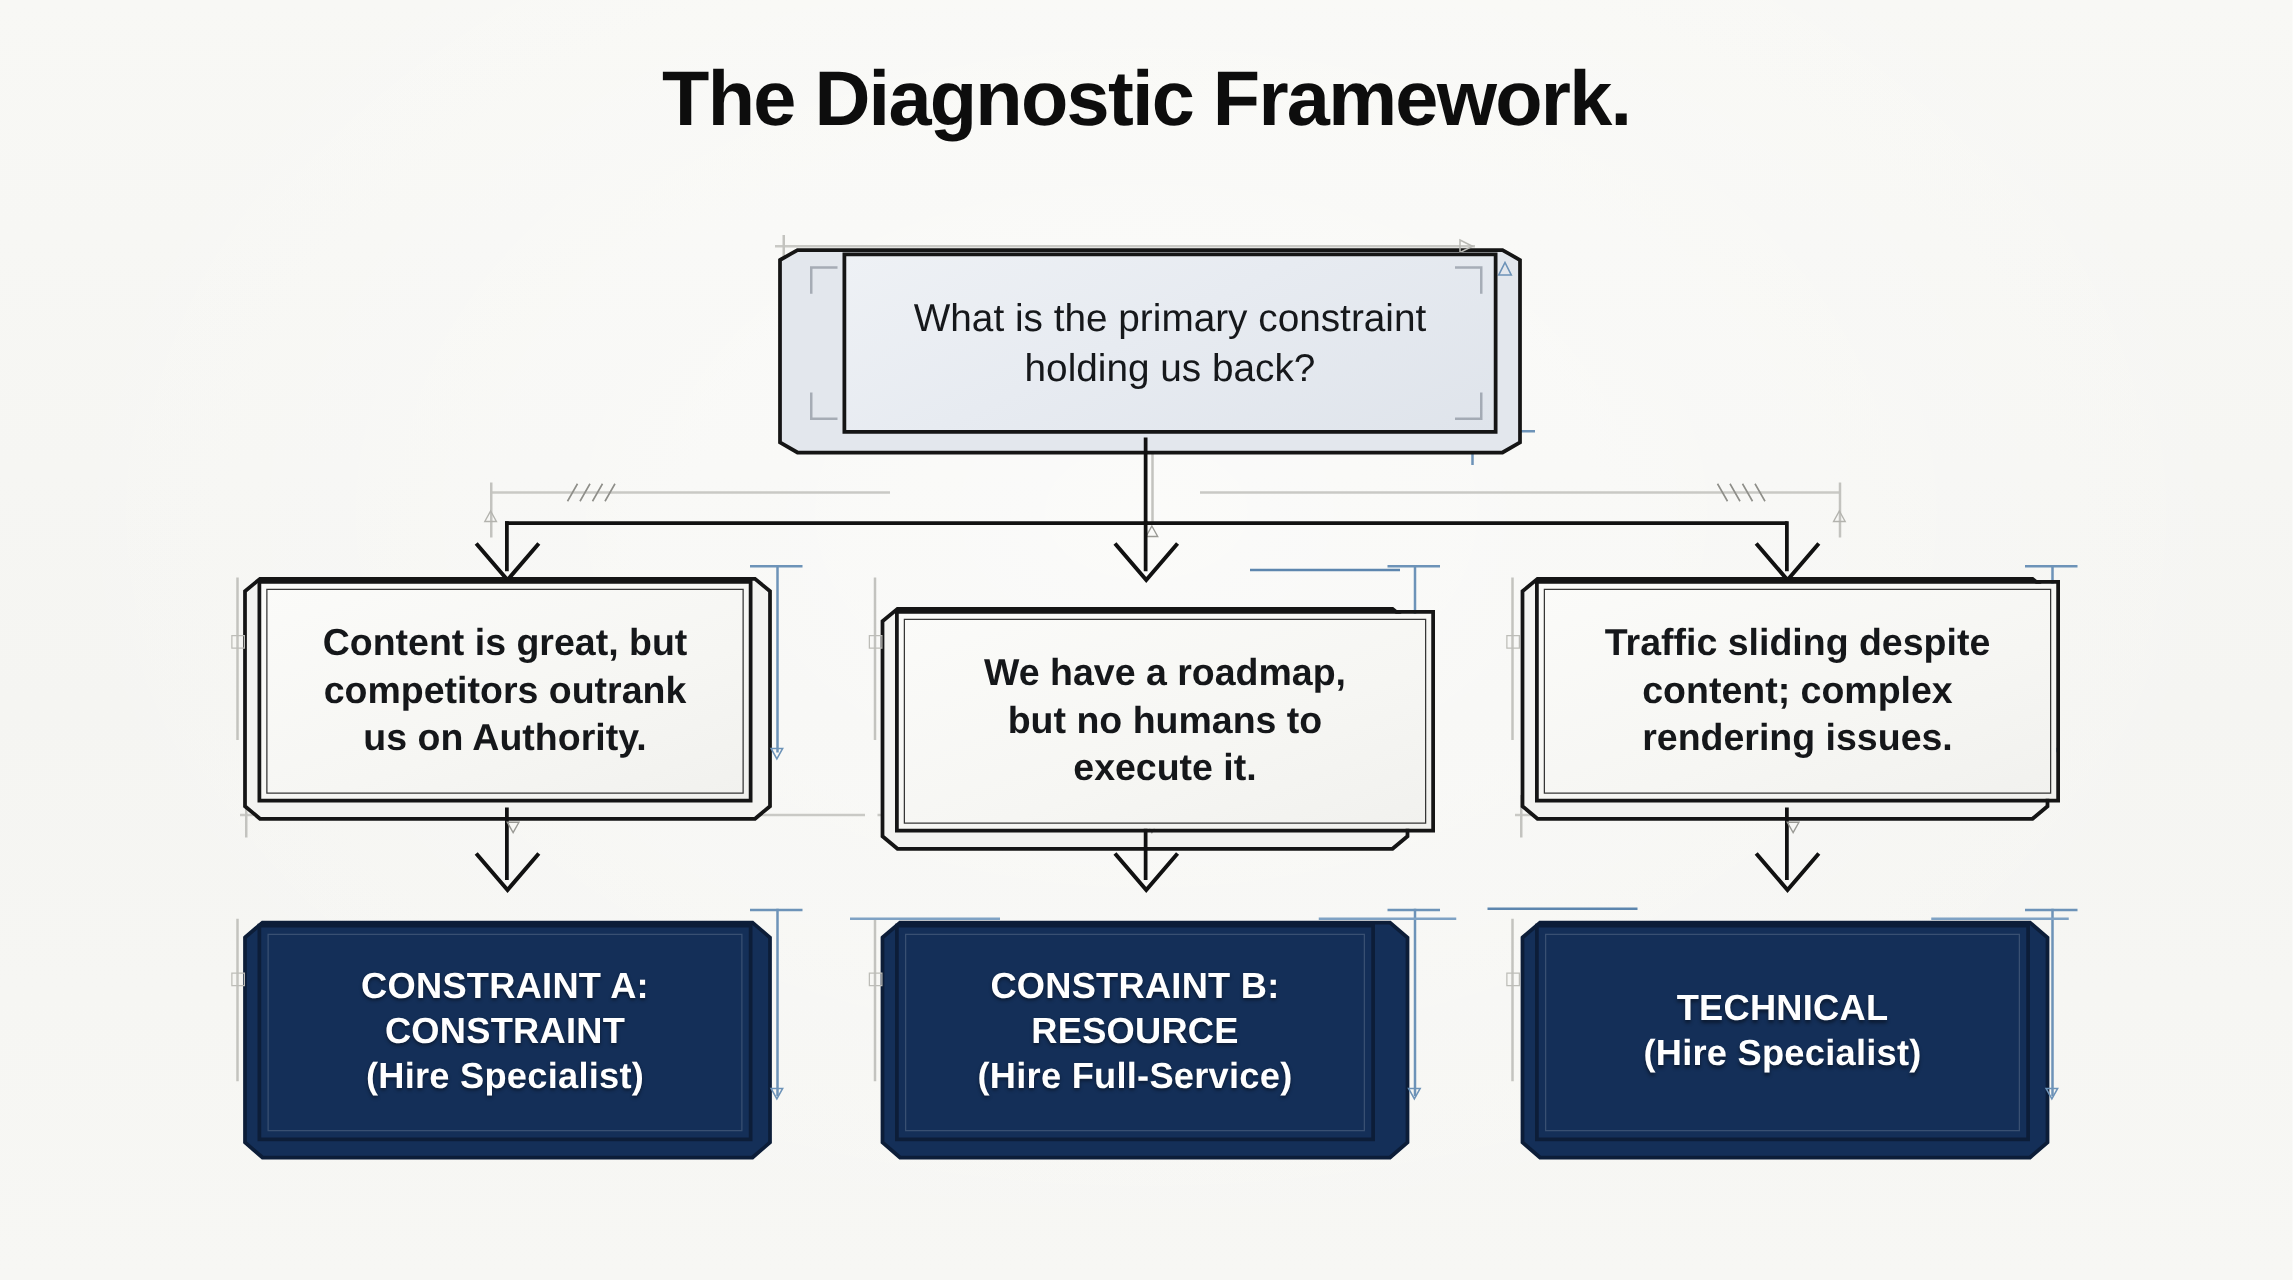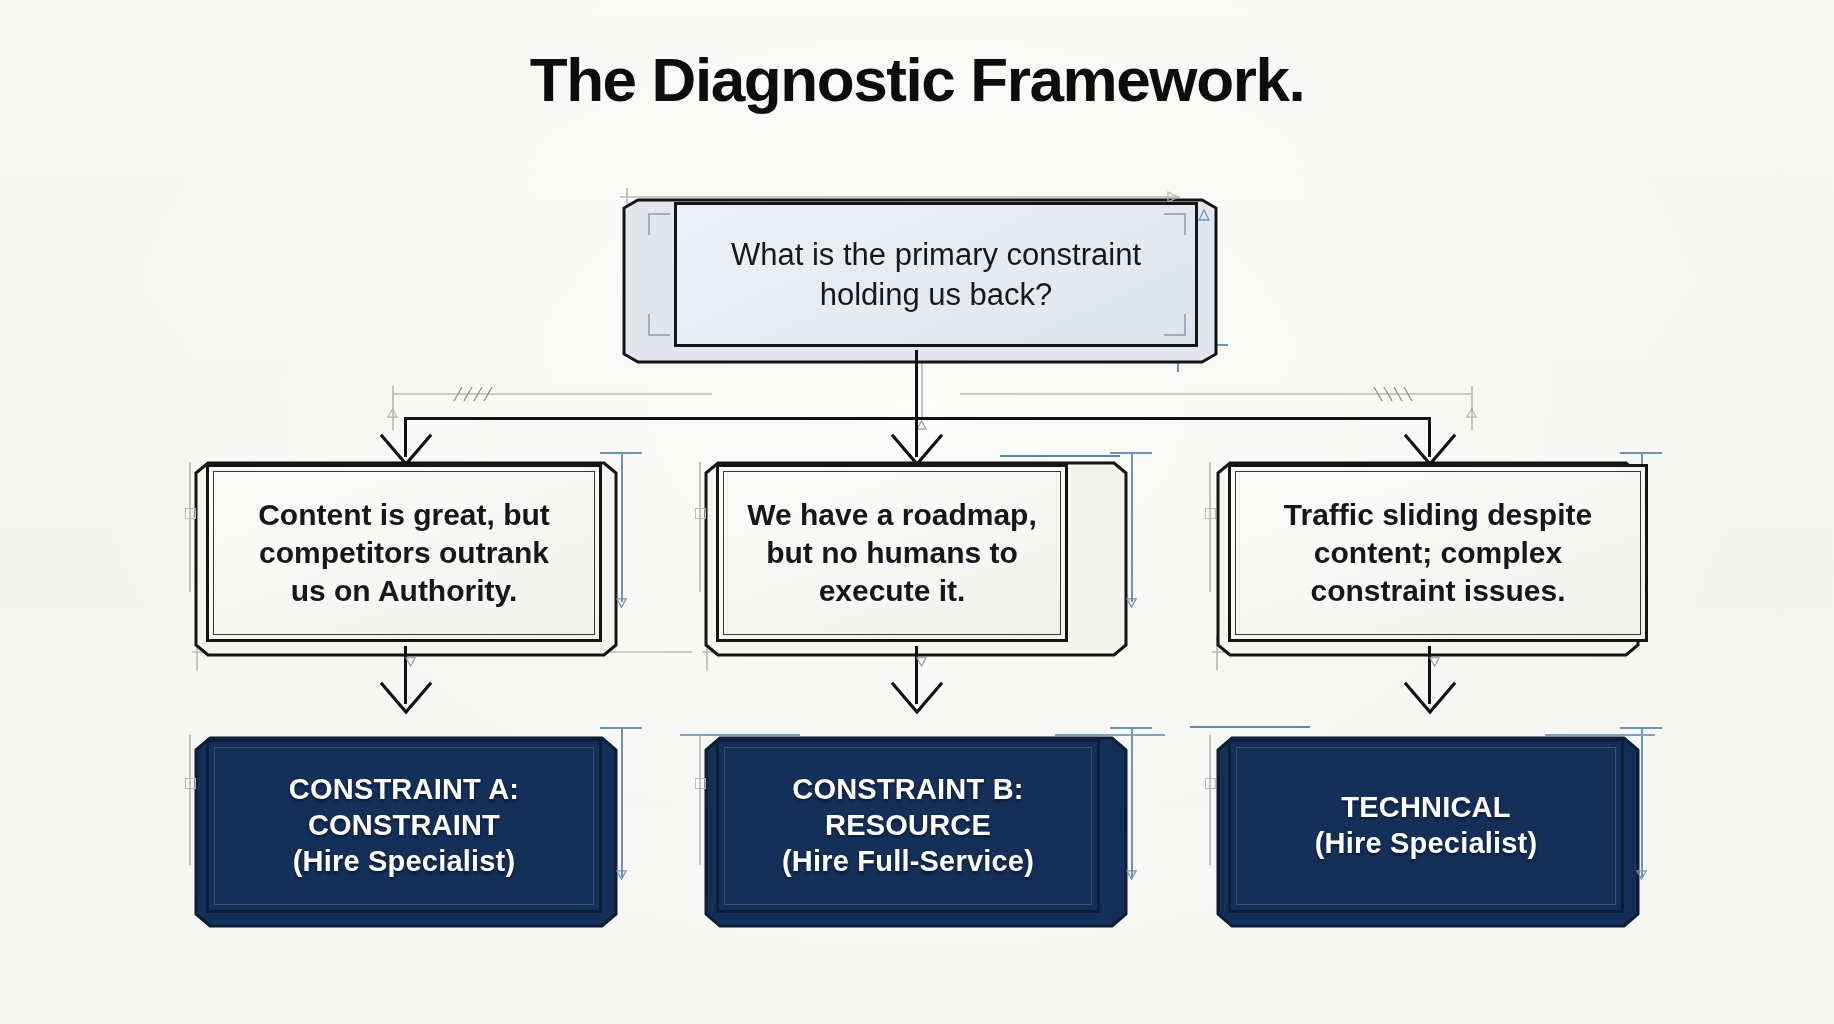--- a/index.html
+++ b/index.html
@@ -357,42 +357,42 @@
     </svg>
     <div class="face">
       <div>
         <div>Content is great, but</div>
         <div>competitors outrank</div>
         <div>us on Authority.</div>
       </div>
     </div>
   </div>
 
-  <div class="node node-symptom" style="left:716px; top:464px; width:352px; height:178px;">
+  <div class="node node-symptom" style="left:716px; top:488px; width:432px; height:178px;">
     <svg class="slab-left" style="left:-12px; top:-3px;" width="424" height="196" viewBox="0 0 424 196" preserveAspectRatio="none">
       <path d="M2 12 L14 2 L410 2 L422 12 L422 184 L410 194 L14 194 L2 184 Z" fill="#f4f4f1" stroke="#151515" stroke-width="3"></path>
     </svg>
     <div class="face">
       <div>
         <div>We have a roadmap,</div>
         <div>but no humans to</div>
         <div>execute it.</div>
       </div>
     </div>
   </div>
 
   <div class="node node-symptom" style="left:1228px; top:464px; width:420px; height:178px;">
     <svg class="slab-left" style="left:-12px; top:-3px;" width="424" height="196" viewBox="0 0 424 196" preserveAspectRatio="none">
       <path d="M2 12 L14 2 L410 2 L422 12 L422 184 L410 194 L14 194 L2 184 Z" fill="#f4f4f1" stroke="#151515" stroke-width="3"></path>
     </svg>
     <div class="face">
       <div>
         <div>Traffic sliding despite</div>
         <div>content; complex</div>
-        <div>constraint issues.</div>
+        <div>rendering issues.</div>
       </div>
     </div>
   </div>
 
   <div class="node node-constraint" style="left:206px; top:739px; width:396px; height:174px;">
     <svg class="slab-left" style="left:-12px; top:-3px;" width="424" height="192" viewBox="0 0 424 192" preserveAspectRatio="none">
       <path d="M2 14 L16 2 L408 2 L422 14 L422 178 L408 190 L16 190 L2 178 Z" fill="#142f58" stroke="#0c1d38" stroke-width="3"></path>
     </svg>
     <div class="face">
       <div class="ctext">

